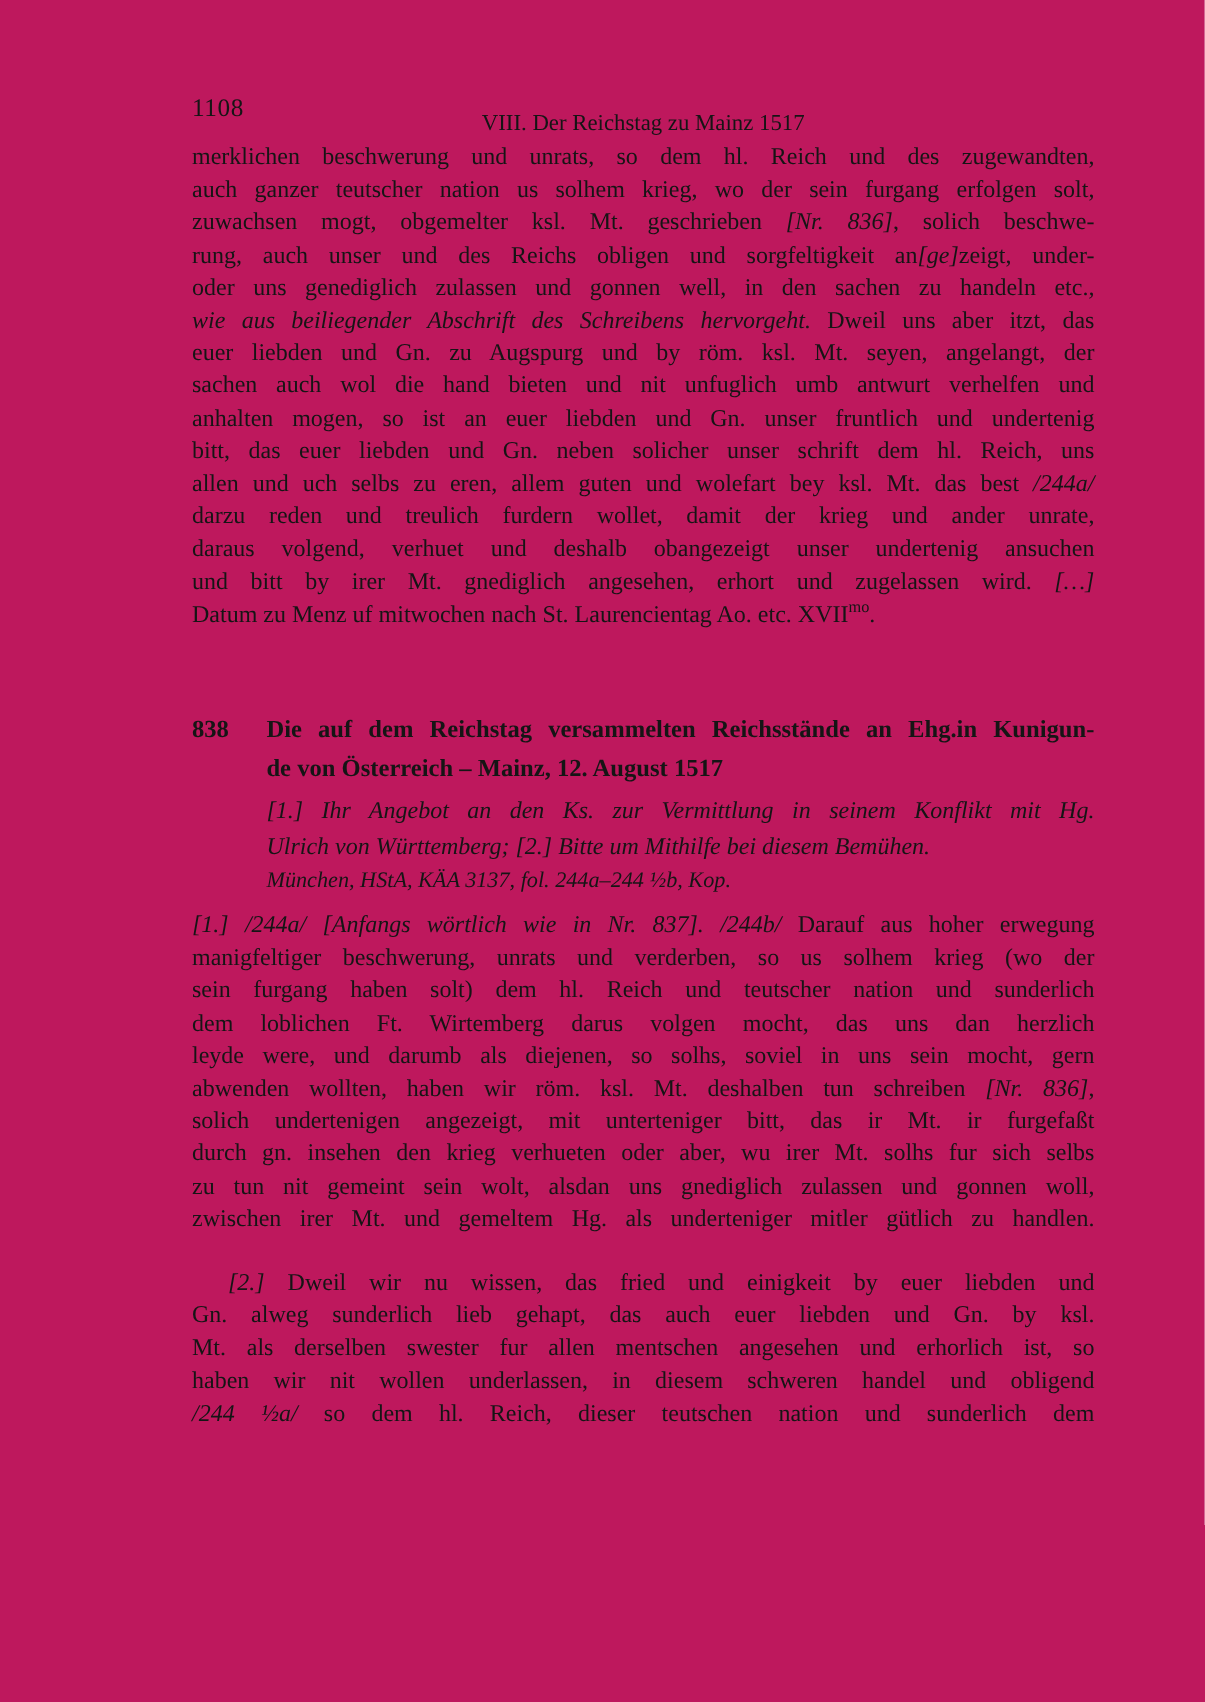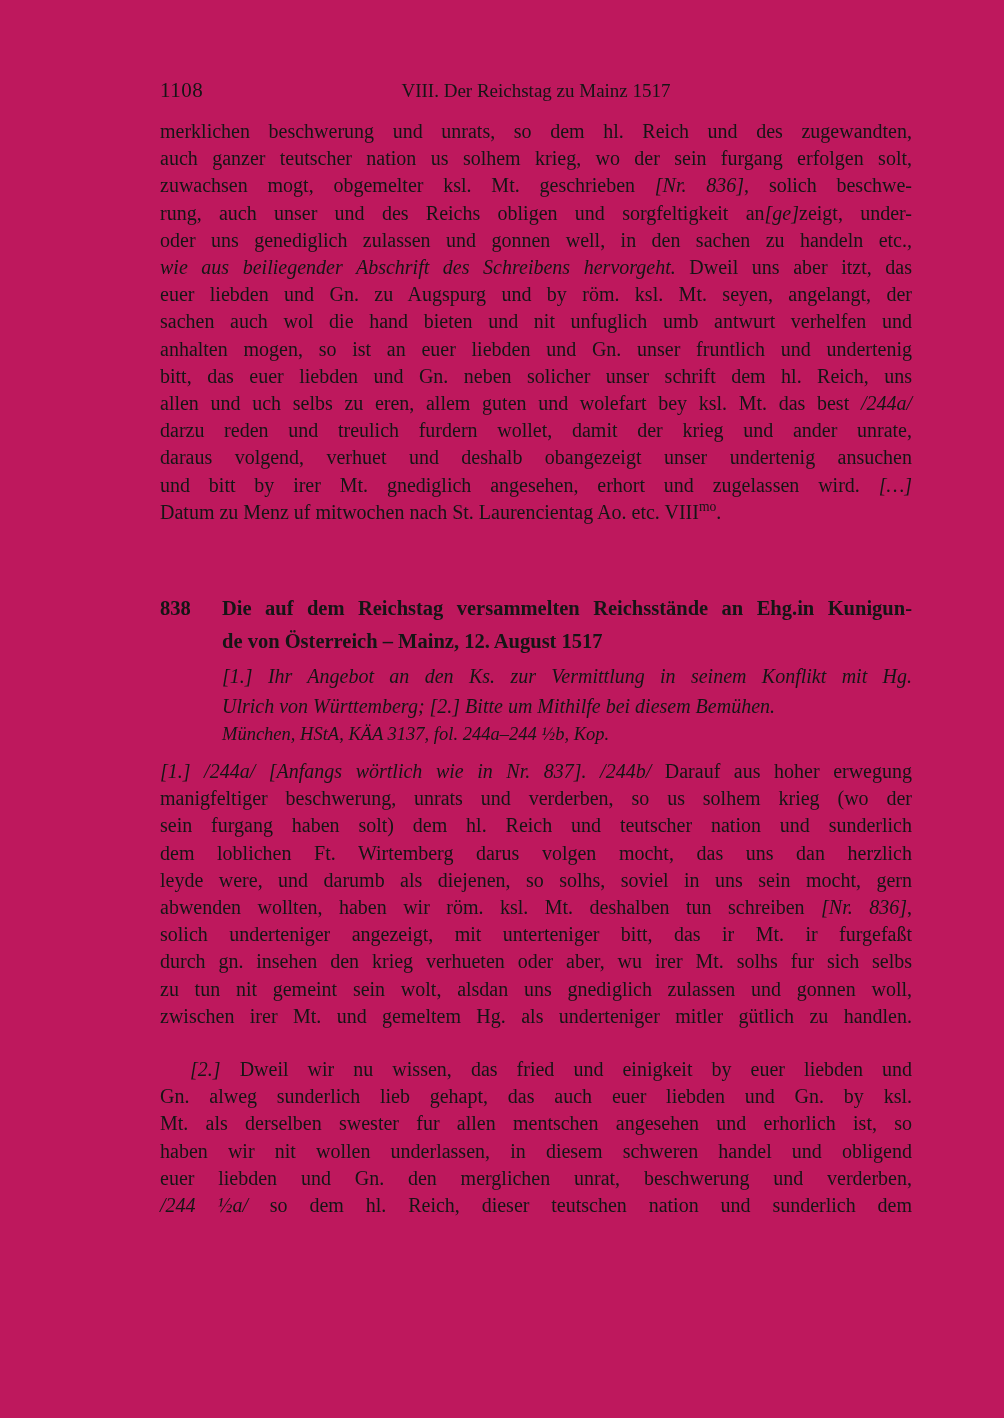--- a/index.html
+++ b/index.html
@@ -23,21 +23,21 @@
     position: absolute;
     left: 0;
     top: 0;
     font-size: 21px;
     letter-spacing: 0.5px;
   }
   .running-head {
     position: absolute;
     left: 0;
     right: 0;
-    top: 2px;
+    top: 14px;
     text-align: center;
     font-size: 19px;
   }
   .textblock {
     position: absolute;
     left: 160px;
     width: 752px;
     font-size: 20px;
     line-height: 27.2px;
   }
@@ -108,21 +108,21 @@
       <div class="line"><span>oder uns genediglich zulassen und gonnen well, in den sachen zu handeln etc.</span><span class="it">,</span></div>
       <div class="line"><span class="it">wie aus beiliegender Abschrift des Schreibens hervorgeht.</span><span> Dweil uns aber itzt, das</span></div>
       <div class="line"><span>euer liebden und Gn. zu Augspurg und by röm. ksl. Mt. seyen, angelangt, der</span></div>
       <div class="line"><span>sachen auch wol die hand bieten und nit unfuglich umb antwurt verhelfen und</span></div>
       <div class="line"><span>anhalten mogen, so ist an euer liebden und Gn. unser fruntlich und undertenig</span></div>
       <div class="line"><span>bitt, das euer liebden und Gn. neben solicher unser schrift dem hl. Reich, uns</span></div>
       <div class="line"><span>allen und uch selbs zu eren, allem guten und wolefart bey ksl. Mt. das best </span><span class="it">/244a/</span></div>
       <div class="line"><span>darzu reden und treulich furdern wollet, damit der krieg und ander unrate,</span></div>
       <div class="line"><span>daraus volgend, verhuet und deshalb obangezeigt unser undertenig ansuchen</span></div>
       <div class="line"><span>und bitt by irer Mt. gnediglich angesehen, erhort und zugelassen wird. </span><span class="it">[…]</span></div>
-      <div class="line last"><span>Datum zu Menz uf mitwochen nach St. Laurencientag Ao. etc. VIII</span><span class="sup">mo</span><span>.</span></div>
+      <div class="line last"><span>Datum zu Menz uf mitwochen nach St. Laurencientag Ao. etc. XVII</span><span class="sup">mo</span><span>.</span></div>
     </div>
 
   <div class="entry-heading">
     <div class="entry-num">838</div>
     <div class="entry-title">
         <div class="line"><span>Die auf dem Reichstag versammelten Reichsstände an Ehg.in Kunigun-</span></div>
         <div class="line last"><span>de von Österreich – Mainz, 12. August 1517</span></div>
       </div>
   </div>
 
@@ -135,28 +135,27 @@
       <div class="line last"><span>München, HStA, KÄA 3137, fol. 244a–244 ½b, Kop.</span></div>
     </div>
 
   <div class="textblock para-1">
       <div class="line"><span class="it">[1.] /244a/ [Anfangs wörtlich wie in Nr. 837]. /244b/</span><span> Darauf aus hoher erwegung</span></div>
       <div class="line"><span>manigfeltiger beschwerung, unrats und verderben, so us solhem krieg (wo der</span></div>
       <div class="line"><span>sein furgang haben solt) dem hl. Reich und teutscher nation und sunderlich</span></div>
       <div class="line"><span>dem loblichen Ft. Wirtemberg darus volgen mocht, das uns dan herzlich</span></div>
       <div class="line"><span>leyde were, und darumb als diejenen, so solhs, soviel in uns sein mocht, gern</span></div>
       <div class="line"><span>abwenden wollten, haben wir röm. ksl. Mt. deshalben tun schreiben </span><span class="it">[Nr. 836]</span><span>,</span></div>
-      <div class="line"><span>solich underteniger angezeigt, mit unterteniger bitt, das ir Mt. ir furgefaßt</span></div>
+      <div class="line"><span>solich undertenigen angezeigt, mit unterteniger bitt, das ir Mt. ir furgefaßt</span></div>
       <div class="line"><span>durch gn. insehen den krieg verhueten oder aber, wu irer Mt. solhs fur sich selbs</span></div>
       <div class="line"><span>zu tun nit gemeint sein wolt, alsdan uns gnediglich zulassen und gonnen woll,</span></div>
       <div class="line"><span>zwischen irer Mt. und gemeltem Hg. als underteniger mitler gütlich zu handlen.</span></div>
     </div>
 
   <div class="textblock para-2">
       <div class="line indent"><span class="it">[2.]</span><span> Dweil wir nu wissen, das fried und einigkeit by euer liebden und</span></div>
       <div class="line"><span>Gn. alweg sunderlich lieb gehapt, das auch euer liebden und Gn. by ksl.</span></div>
       <div class="line"><span>Mt. als derselben swester fur allen mentschen angesehen und erhorlich ist, so</span></div>
       <div class="line"><span>haben wir nit wollen underlassen, in diesem schweren handel und obligend</span></div>
-      <div class="line"><span>euer liebden und Gn. den merglichen unrat, beschwerung und verderben,</span></div>
       <div class="line"><span class="it">/244 ½a/</span><span> so dem hl. Reich, dieser teutschen nation und sunderlich dem</span></div>
     </div>
 
 </div>
 
 </body></html>

